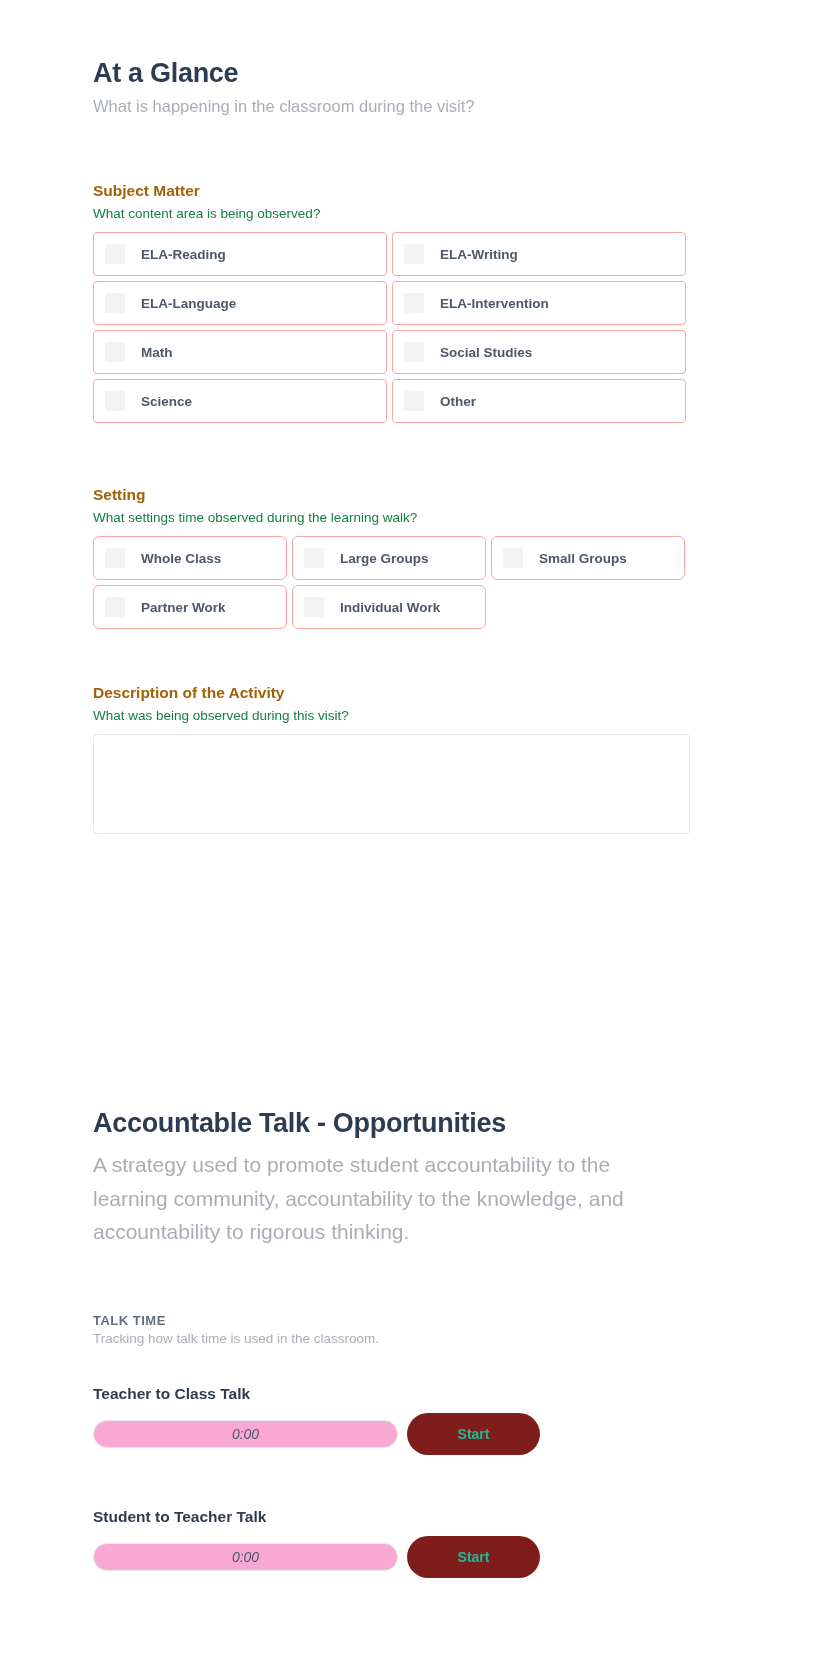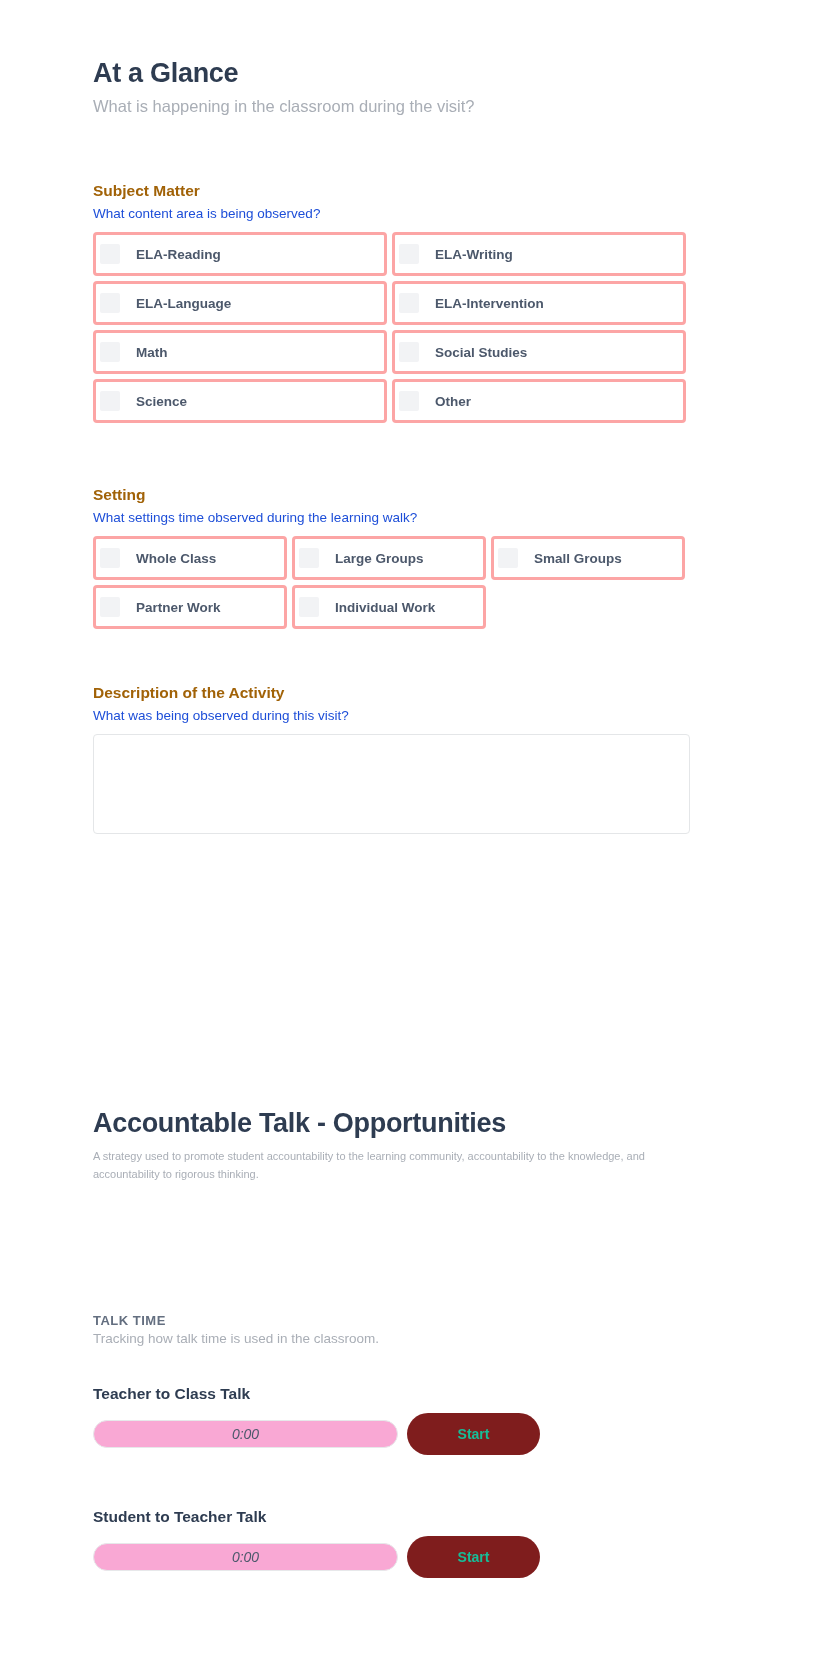--- a/index.html
+++ b/index.html
@@ -49,43 +49,43 @@
   .group-title {
     font-size: 15.5px;
     font-weight: 700;
     color: #a16207;
     margin: 0;
     line-height: 1.2;
   }
   .group-sub {
     font-size: 13.5px;
     font-weight: 400;
-    color: #1d4ed8;
+    color: #15803d;
     margin: 4px 0 0 0;
     line-height: 1.3;
   }
 
   
   .opt-grid {
     display: flex;
     flex-wrap: wrap;
     margin-top: 10px;
   }
   .opt-grid.two-col .opt-card { width: 294px; }
-  .opt-grid.three-col .opt-card { width: 194px; }
+  .opt-grid.three-col .opt-card { width: 194px; border-radius: 6px; }
 
   .opt-card {
     height: 44px;
-    border: 3px solid #fca5a5;
+    border: 1px solid #fca5a5;
     border-radius: 4px;
     background: #ffffff;
     display: flex;
     align-items: center;
     margin: 0 5px 5px 0;
-    padding-left: 4px;
+    padding-left: 11px;
     cursor: pointer;
   }
   .opt-box {
     width: 20px;
     height: 20px;
     background: #f2f3f5;
     border-radius: 2px;
     flex: 0 0 auto;
   }
   .opt-label {
@@ -115,21 +115,21 @@
   
   .at-title {
     font-size: 27px;
     font-weight: 700;
     letter-spacing: -0.3px;
     color: #2e3c51;
     margin: 0;
     line-height: 1.15;
   }
   .at-desc {
-    font-size: 11px;
+    font-size: 21px;
     font-weight: 400;
     color: #a9aeb6;
     line-height: 1.6;
     margin: 9px 0 0 0;
     width: 552px;
   }
 
   .tt-label {
     font-size: 13px;
     font-weight: 700;

